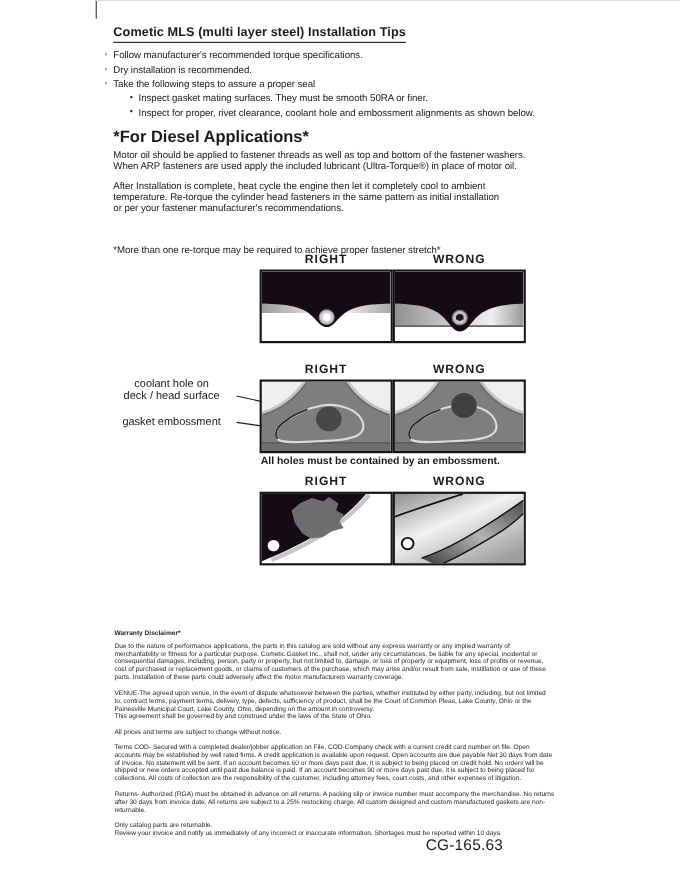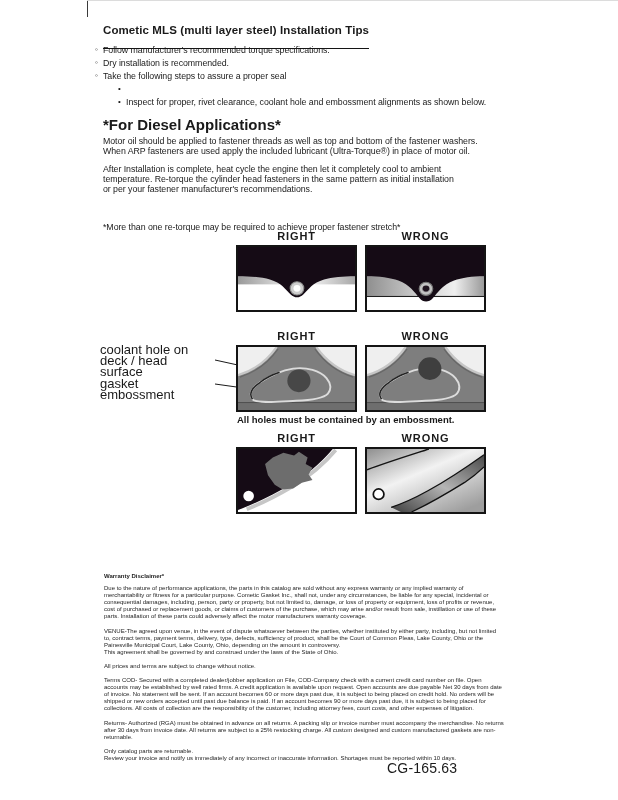--- a/index.html
+++ b/index.html
@@ -3,45 +3,45 @@
 <meta charset="utf-8">
 <style>
   html,body{margin:0;padding:0;background:#fff;}
   .page{position:relative;width:618px;height:800px;background:#fff;overflow:hidden;
         font-family:"Liberation Sans",sans-serif;color:var(--text,#1a1a1a);}
   
   .crop-v{position:absolute;left:87px;top:0;width:1px;height:17px;background:#3a3a3a;}
   .crop-h{position:absolute;left:87px;top:0;width:531px;height:1px;background:#dcdcdc;}
   
   .title{position:absolute;left:103px;top:24px;margin:0;font-size:11.5px;font-weight:700;
-         letter-spacing:.1px;border-bottom:1.8px solid #141414;padding-bottom:12px;display:inline-block;}
+         letter-spacing:.1px;border-bottom:1.8px solid #141414;padding-bottom:2px;display:inline-block;}
   
   .tips{position:absolute;left:95px;top:45px;width:445px;margin:0;padding:0;list-style:none;
         font-size:8.8px;letter-spacing:-.05px;}
   .tips li{display:flex;margin-bottom:2.8px;line-height:10.2px;}
   .tips li.sub{padding-left:23px;}
   .mk{flex:0 0 8px;font-size:8px;line-height:10.2px;}
   
   .d-head{position:absolute;left:103px;top:116px;margin:0;font-size:15px;font-weight:700;}
   .d-p{position:absolute;left:103px;width:470px;margin:0;font-size:8.8px;line-height:10.2px;
        letter-spacing:-.05px;white-space:pre-line;}
   #dp1{top:136px;} #dp2{top:164px;} #dnote{top:222px;}
   
-  .drow{position:absolute;left:236px;width:250px;display:flex;gap:8px;}
+  .drow{position:absolute;left:236px;width:250px;display:flex;}
   #row1{top:231px;} #row2{top:331px;} #row3{top:433px;}
   .dcol{width:121px;}
   .dlabel{font-size:11px;font-weight:700;letter-spacing:.9px;text-align:center;height:12px;
           line-height:11px;margin-bottom:2px;}
   .dbox{width:117px;height:63px;border:2px solid #141414;}
   .dbox svg{display:block;width:117px;height:63px;}
   .dcap{position:absolute;left:237px;margin:0;font-size:9.5px;font-weight:700;line-height:11px;
         white-space:pre-line;}
   #cap1{top:314px;} #cap2{top:414px;} #cap3{top:517px;}
   
-  .ptr-label{position:absolute;left:100px;width:112px;text-align:left;font-size:13px;
+  .ptr-label{position:absolute;left:100px;width:112px;text-align:center;font-size:10px;
              line-height:11px;white-space:pre-line;}
   #lbl-coolant{top:344px;} #lbl-emboss{top:378px;}
   #ptr-lines{position:absolute;left:205px;top:351px;}
   
   .blk{fill:var(--diagram_black,#150b15);}
   .gasket{fill:var(--gasket_gray,#7e7e7e);}
   
   .disc{position:absolute;left:104px;top:573px;width:400px;font-size:6px;line-height:7.1px;color:#1f1f1f;}
   .disc h4{margin:0 0 5px;font-size:6px;font-weight:700;}
   .disc p{margin:0 0 7px;white-space:pre-line;}
@@ -66,20 +66,21 @@
     <li>
       <span class="mk">◦</span>
       <span>Dry installation is recommended.</span>
     </li>
     <li>
       <span class="mk">◦</span>
       <span>Take the following steps to assure a proper seal</span>
     </li>
     <li class="sub">
       <span class="mk">•</span>
+      <span>Inspect gasket mating surfaces.  They must be smooth 50RA or finer.</span>
     </li>
     <li class="sub">
       <span class="mk">•</span>
       <span>Inspect for proper, rivet clearance, coolant hole and embossment alignments as shown below.</span>
     </li>
   </ul>
 
   <h2 class="d-head">*For Diesel Applications*</h2>
   <p class="d-p" id="dp1">Motor oil should be applied to fastener threads as well as top and bottom of the fastener washers.
 When ARP fasteners are used apply the included lubricant (Ultra-Torque®) in place of motor oil.</p>

